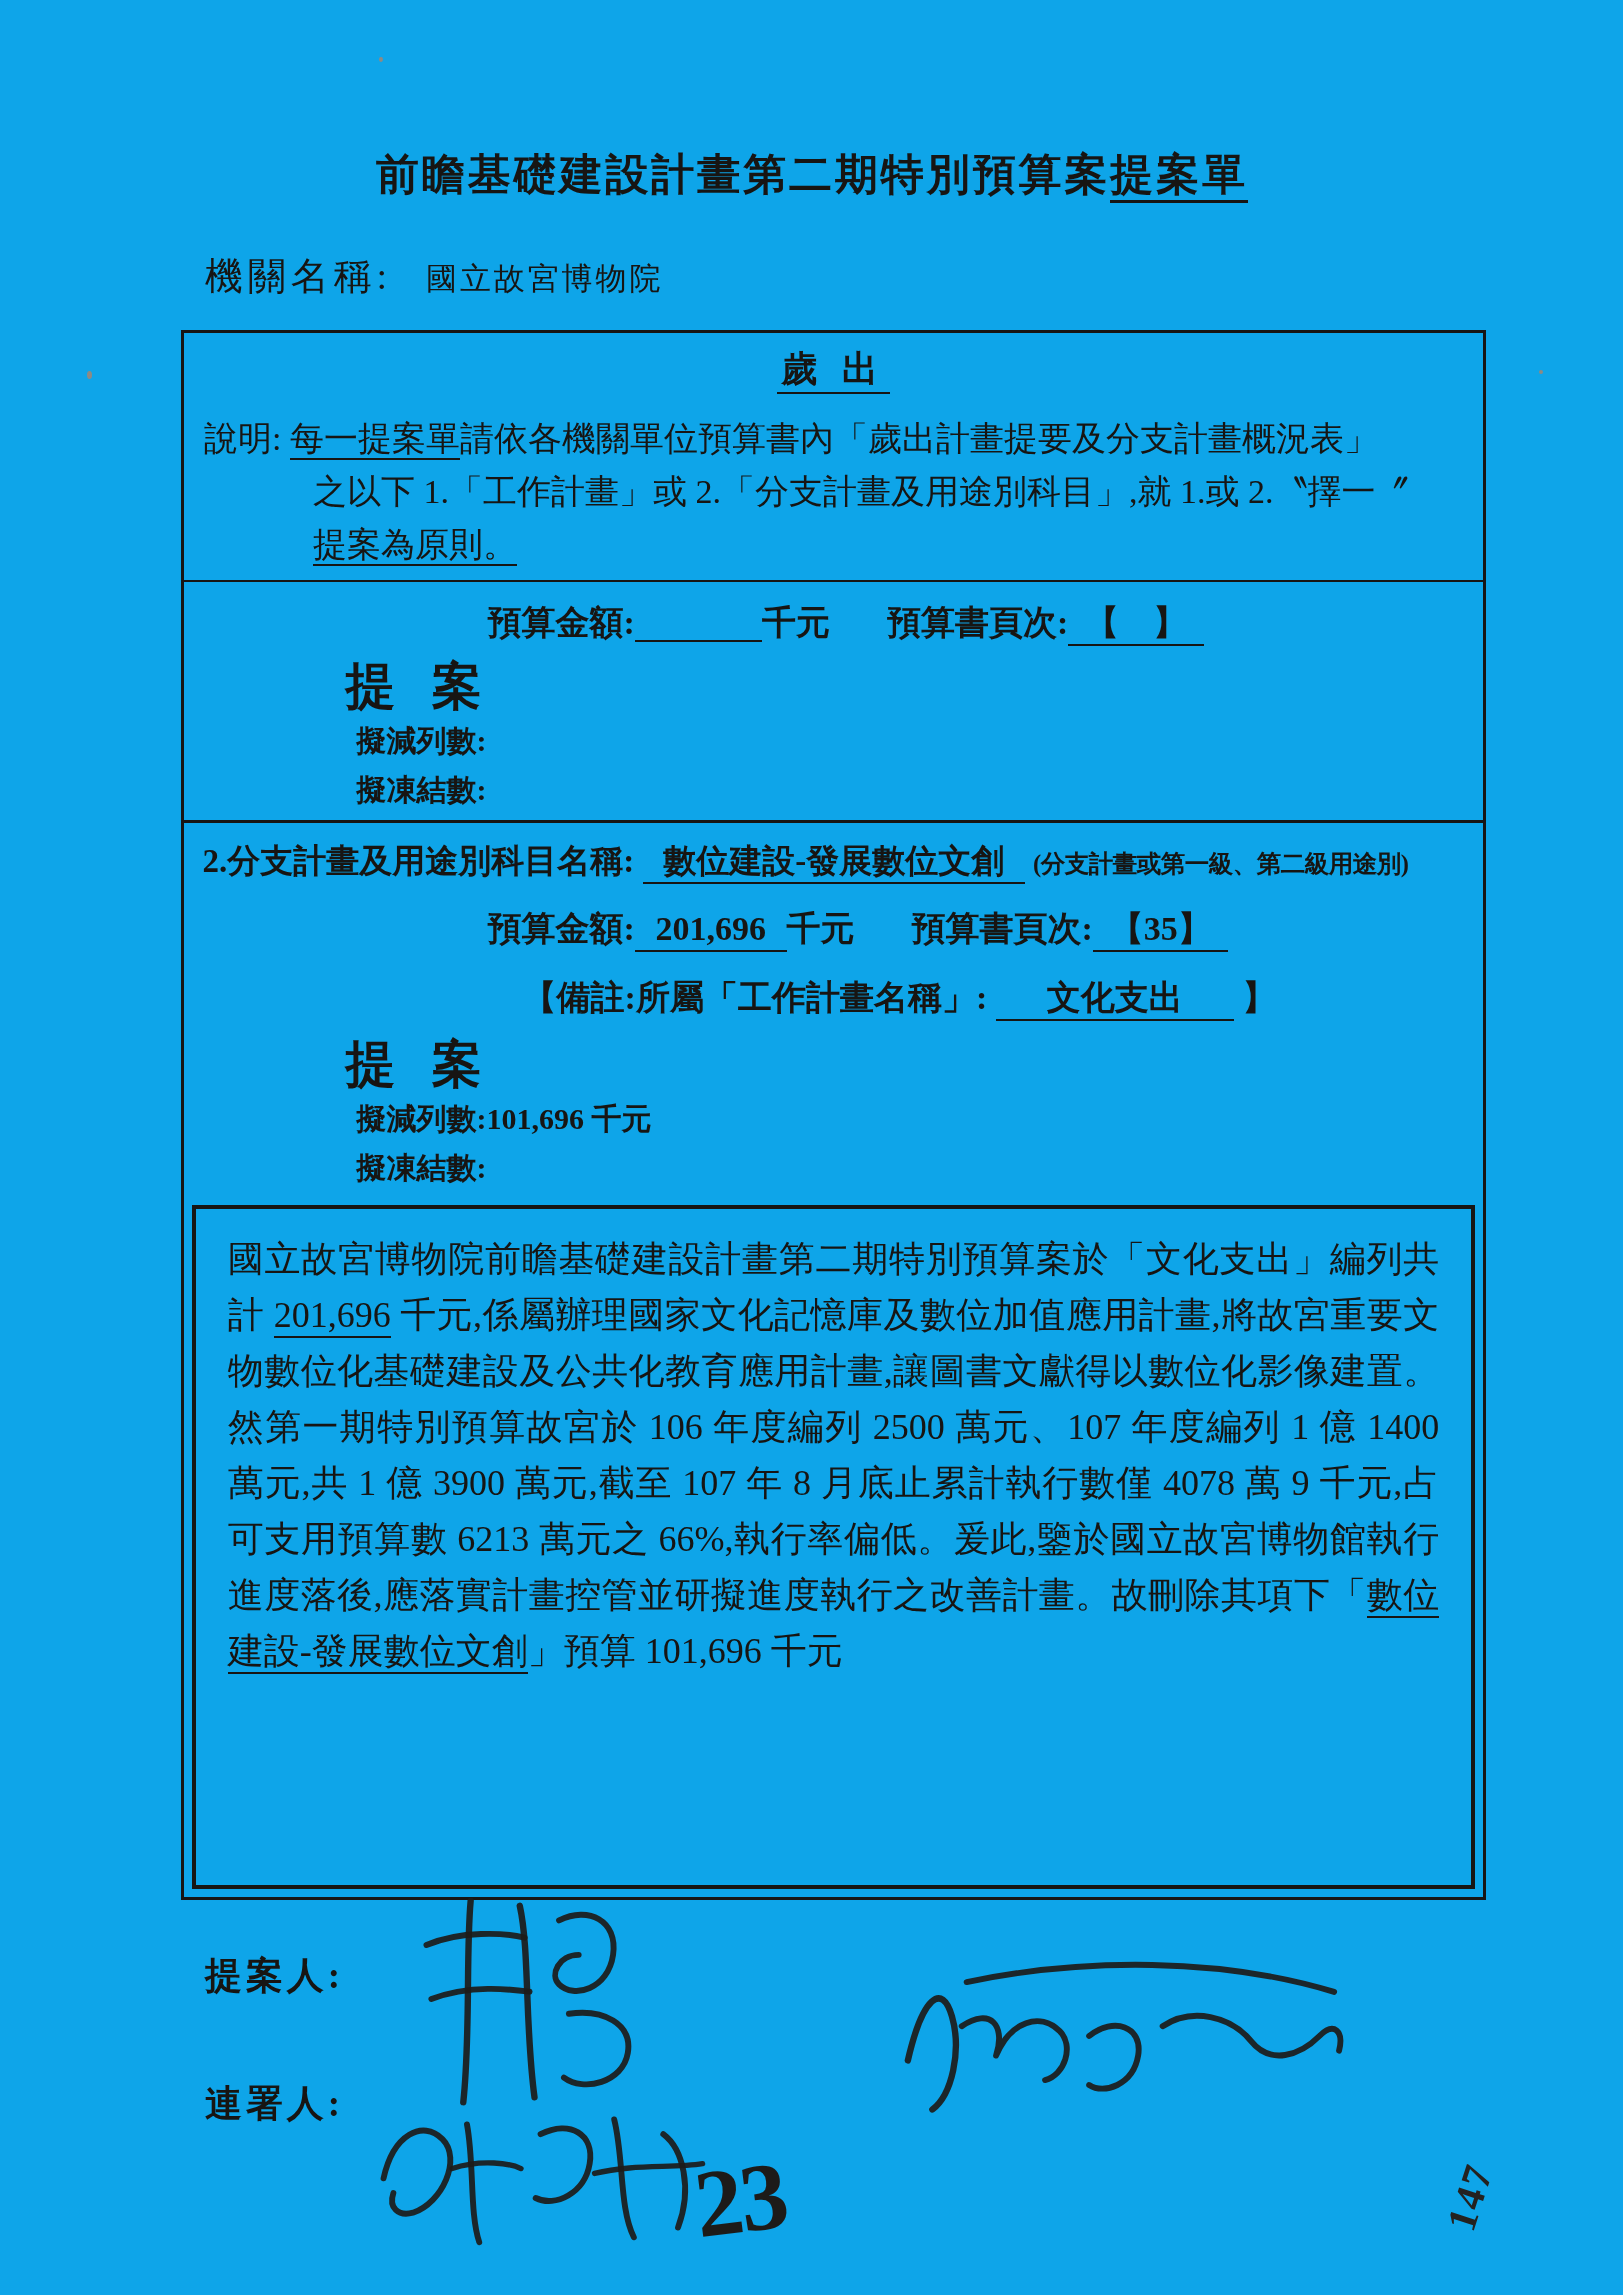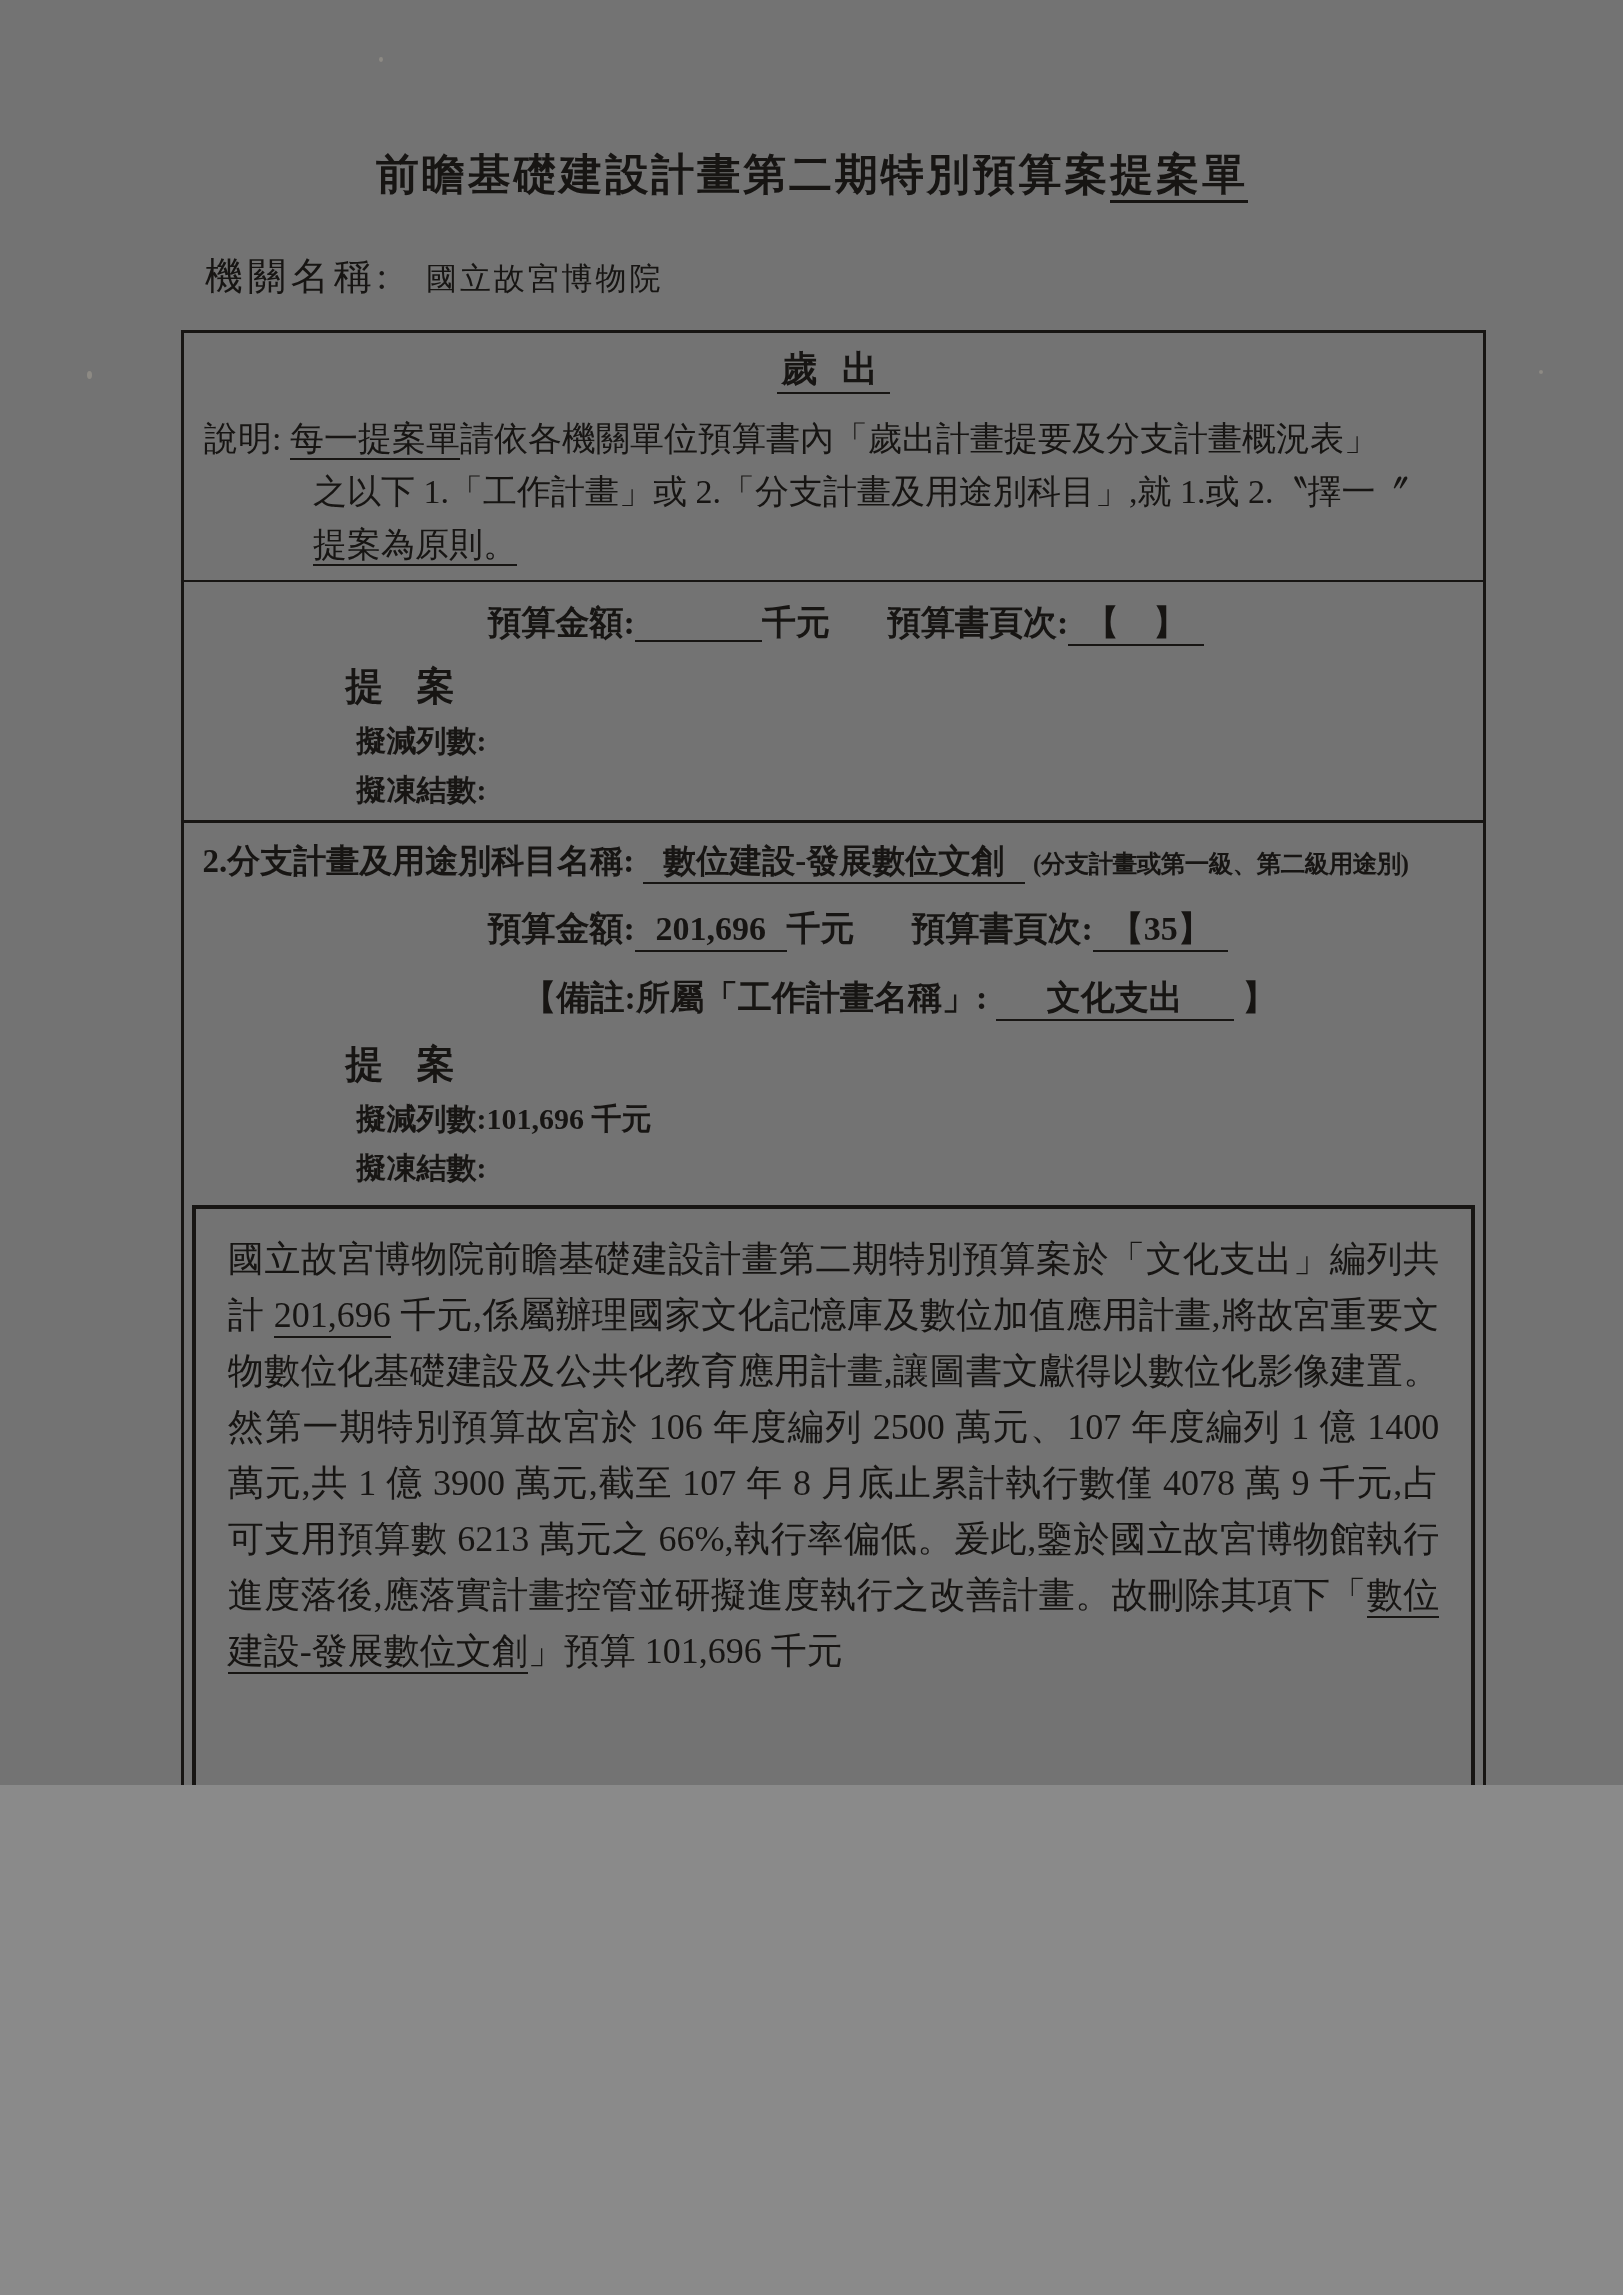--- a/index.html
+++ b/index.html
@@ -1,20 +1,20 @@
 <!DOCTYPE html>
 <html style="font-size:7.8px"><head>
 <meta charset="utf-8">
 <style>
   html,body{margin:0;padding:0;background:#8a8a8a;}
   .page{
     position:relative;
-    width:1624px;height:1785px;
+    width:1624px;height:2295px;
     margin:0 auto;
-    background:#737373;
+    background:#0ea5e9;
     color:#171513;
     font-family:"Liberation Serif","DejaVu Serif",serif;
     overflow:hidden;
   }
   
   .title{
     padding-top:145px;
     text-align:center;
     font-size:43px;font-weight:700;letter-spacing:2.9px;
     line-height:59px;
@@ -47,21 +47,21 @@
   .u-text{border-bottom:2.9px solid #171513;padding-bottom:1px;}
   .hr{border-top:2.5px solid #171513;}
   .hr2{border-top:3.4px solid #171513;}
 
   
   .sec{padding:6.9px 18.6px 5.9px;}
   .line{white-space:nowrap;}
   .l-name{font-size:34px;line-height:62px;font-weight:700;}
   .l-budget{font-size:34px;line-height:67px;font-weight:700;padding-left:285px;}
   .l-remark{font-size:34px;line-height:72px;font-weight:700;padding-left:320px;}
-  .l-proposal{font-size:38px;line-height:60px;font-weight:700;letter-spacing:11.8px;padding-left:143px;}
+  .l-proposal{font-size:50px;line-height:60px;font-weight:700;letter-spacing:11.8px;padding-left:143px;}
   .l-item{font-size:30px;line-height:49px;font-weight:700;padding-left:154px;}
   .blank{
     display:inline-block;height:6.9px;
     border-bottom:2.5px solid #171513;
     vertical-align:-7.8px;
   }
   .w-long{width:505px;}
   .w-short{width:127px;}
   .gap{display:inline-block;width:57px;}
   .ulv{border-bottom:2.9px solid #171513;padding:0 20.6px 2.9px;}

